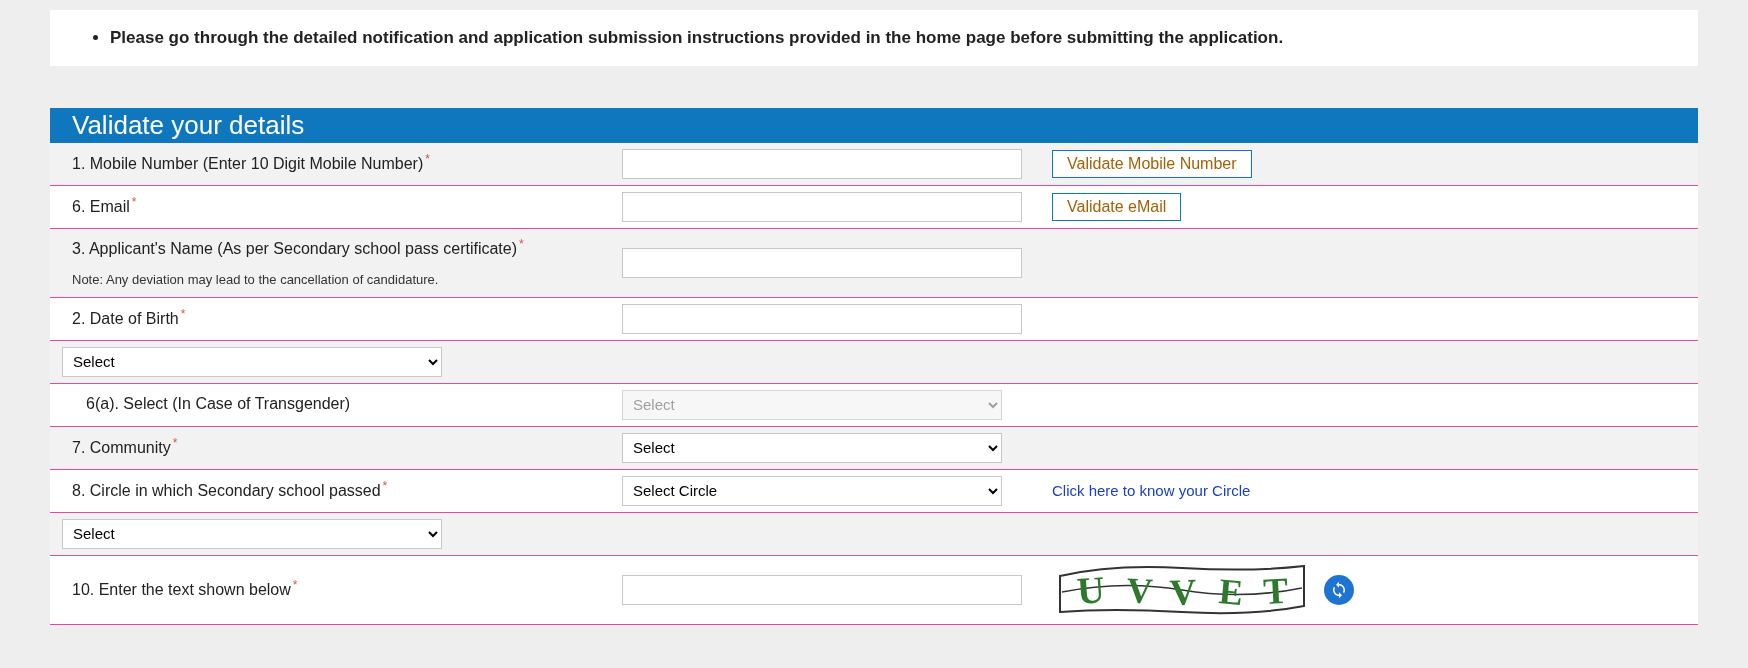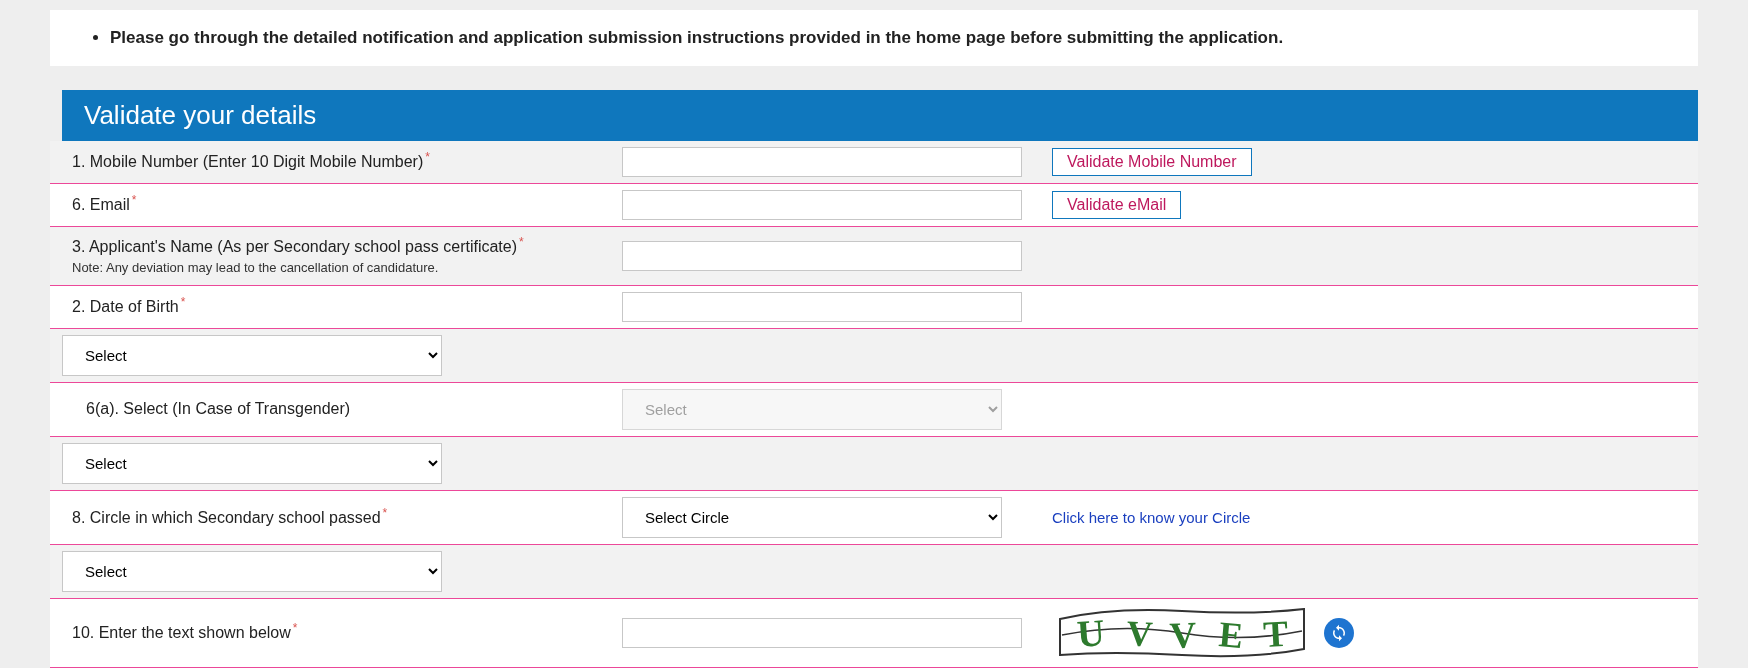--- a/index.html
+++ b/index.html
@@ -10,38 +10,37 @@
     color: #222;
   }
   .page {
     width: 1748px;
     margin: 0 auto;
     padding: 10px 50px 0 50px;
   }
   .notice-box {
     background: #fff;
     padding: 16px 4px 16px 20px;
-    margin-bottom: 24px;
+    margin-bottom: 42px;
   }
   .notice-box ul {
     list-style: disc;
     padding-left: 40px;
   }
   .notice-box li {
     font-weight: 700;
     font-size: 17px;
     line-height: 1.4;
   }
   .section-header {
     background: #0f77bd;
     color: #fff;
     font-size: 26px;
-    padding: 10px 22px;
+    padding: 2px 22px;
     font-weight: 400;
-    margin-left: 12px;
   }
   .form-row {
     display: flex;
     align-items: center;
     border-bottom: 1px solid #ec4899;
   }
   .form-row:nth-child(odd) { background: #f2f2f2; }
   .form-row:nth-child(even) { background: #ffffff; }
   .label-cell {
     width: 560px;
@@ -49,21 +48,21 @@
     display: flex;
     flex-direction: column;
     justify-content: center;
     font-size: 16px;
     line-height: 1.3;
   }
   .label-cell.indent { padding-left: 36px; }
   .label-cell .note {
     font-size: 13px;
     color: #333;
-    margin-top: 2px;
+    margin-top: 12px;
   }
   .req {
     color: #d9534f;
     font-size: 12px;
     vertical-align: super;
     margin-left: 2px;
   }
   .input-cell {
     width: 430px;
     padding: 6px 12px;
@@ -72,41 +71,41 @@
   }
   .input-cell input[type="text"] {
     width: 400px;
     height: 30px;
     border: 1px solid #c7c7c7;
     padding: 0 8px;
     font-size: 15px;
   }
   .input-cell select {
     width: 380px;
-    height: 41px;
+    height: 30px;
     border: 1px solid #c7c7c7;
-    padding: 0 18px;
+    padding: 0 6px;
     font-size: 15px;
     background: #fff;
   }
   .input-cell select:disabled {
     background: #f5f5f5;
     color: #777;
   }
   .action-cell {
     flex: 1;
     padding: 6px 12px;
     display: flex;
     align-items: center;
     gap: 12px;
   }
   .btn-outline {
     background: #fff;
     border: 1px solid #0f77bd;
-    color: #be185d;
+    color: #a16207;
     padding: 4px 14px;
     font-size: 16px;
     cursor: pointer;
   }
   .link {
     color: #1a3fbf;
     font-size: 15px;
     cursor: pointer;
   }
   .captcha-row .input-cell { padding-top: 18px; padding-bottom: 18px; }
@@ -206,20 +205,23 @@
       </div>
       <div class="input-cell">
         <select disabled="">
           <option>Select</option>
         </select>
       </div>
       <div class="action-cell"></div>
     </div>
 
     <div class="form-row">
+      <div class="label-cell">
+        <span><span>7. Community</span><span class="req">*</span></span>
+      </div>
       <div class="input-cell">
         <select>
           <option>Select</option>
         </select>
       </div>
       <div class="action-cell"></div>
     </div>
 
     <div class="form-row">
       <div class="label-cell">

